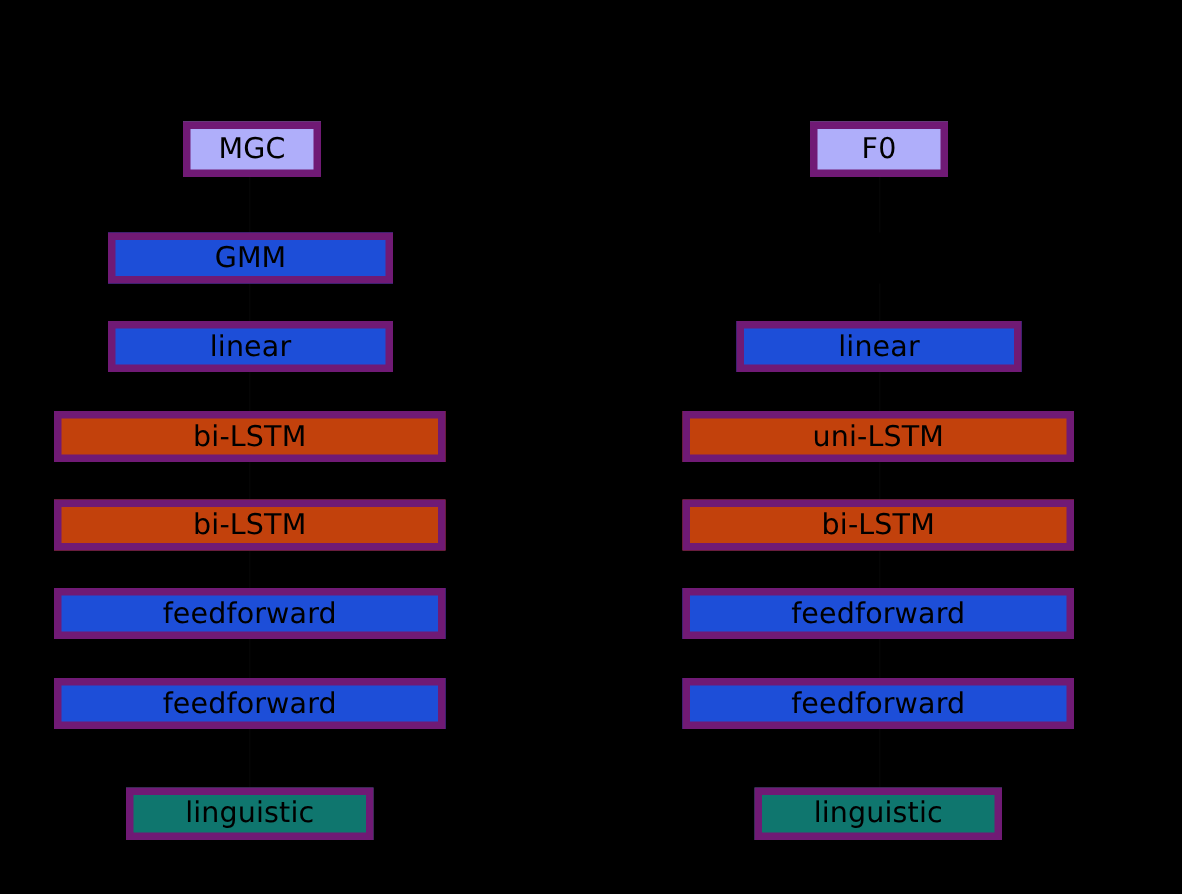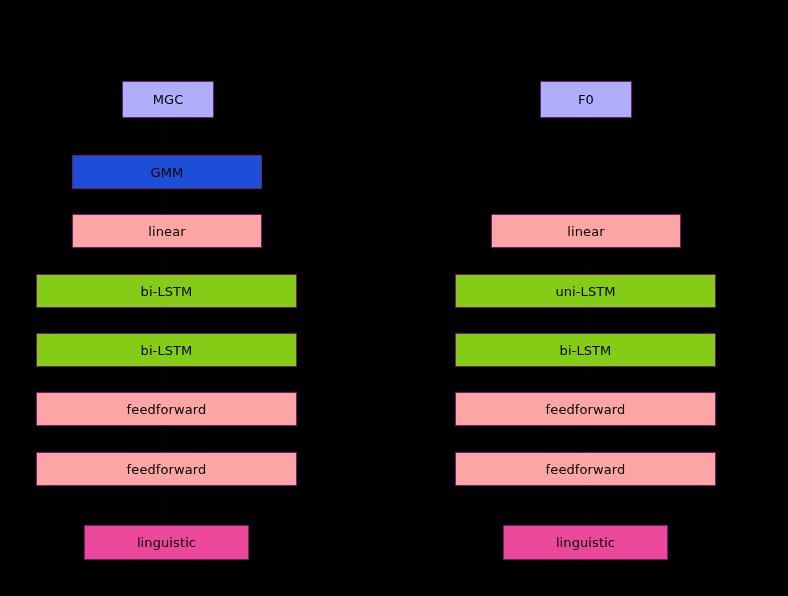--- a/index.html
+++ b/index.html
@@ -25,31 +25,31 @@
     top: 0;
     height: 596px;
   }
   .node {
     position: absolute;
     box-sizing: border-box;
     display: flex;
     align-items: center;
     justify-content: center;
     color: #000000;
-    font-size: 13px;
+    font-size: 19px;
     line-height: 1;
     letter-spacing: 0.1px;
     white-space: nowrap;
-    border: 1px solid #701a75;
+    border: 5px solid #701a75;
   }
   .node.fill-purple { background: #AFAEFA; }
   .node.fill-yellow { background: #1d4ed8; }
-  .node.fill-white  { background: #fca5a5; }
-  .node.fill-gray   { background: #84cc16; }
-  .node.fill-orange { background: #ec4899; }
+  .node.fill-white  { background: #1d4ed8; }
+  .node.fill-gray   { background: #c2410c; }
+  .node.fill-orange { background: #0f766e; }
 
   .connector {
     position: absolute;
     width: 1px;
     background: #050505;
   }
 </style>
 </head>
 <body>
 

